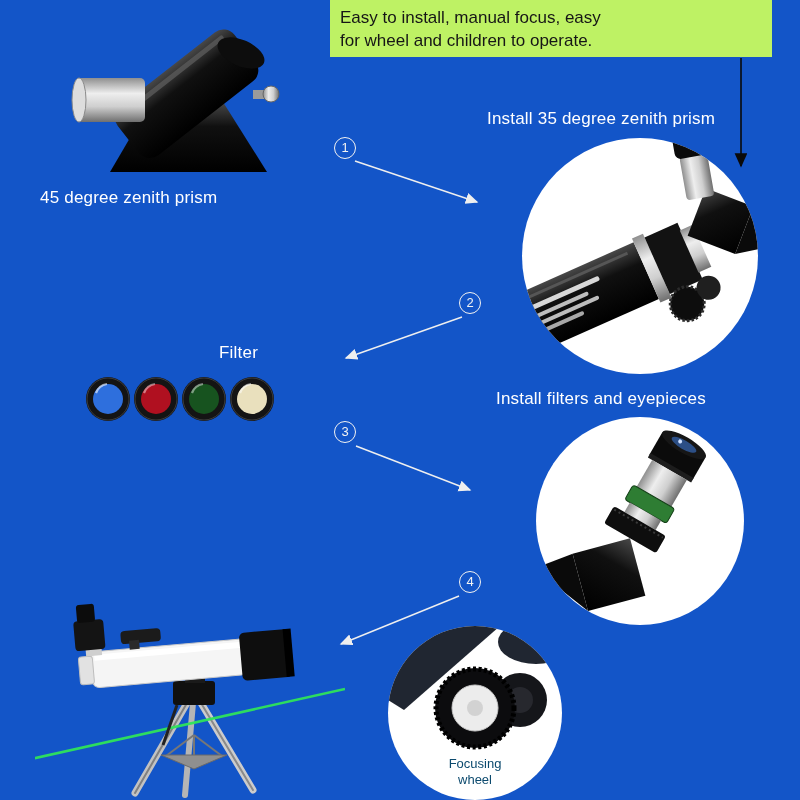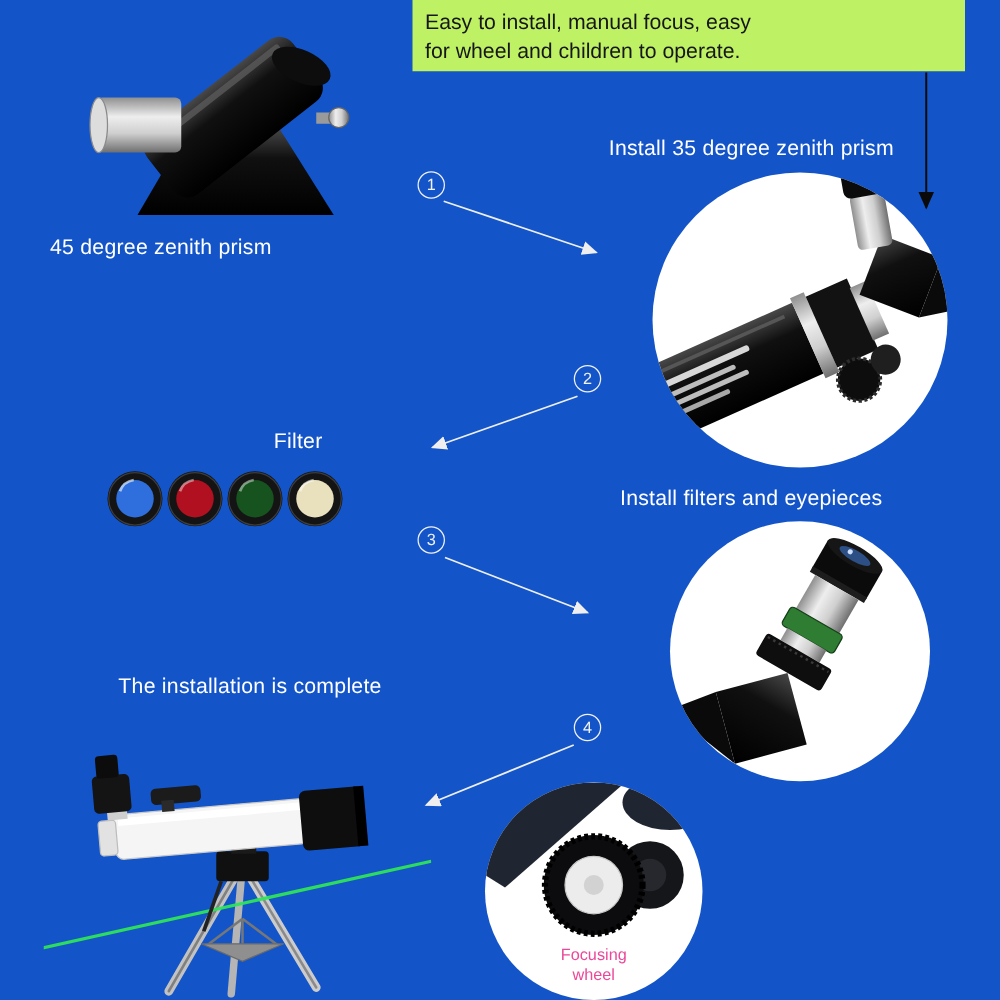--- a/index.html
+++ b/index.html
@@ -9,21 +9,21 @@
   .abs{position:absolute}
   .caption{position:absolute;color:#fff;font-size:17px;letter-spacing:.2px}
   .intro{position:absolute;left:330px;top:0;width:442px;height:57px;background:#bef264;
          color:#161616;font-size:17px;line-height:23px;padding:6px 0 0 10px}
   .circle{position:absolute;background:#fff;border-radius:50%;overflow:hidden}
   .badge{position:absolute;width:22px;height:22px;border:1.5px solid #f2f2f2;border-radius:50%;
          color:#f2f2f2;font-size:13px;line-height:19px;text-align:center}
   .filters-row{position:absolute;left:85px;top:376px;display:flex;gap:2px}
   .filter{width:46px;height:46px}
   .arrows{position:absolute;left:0;top:0;width:800px;height:800px;pointer-events:none}
-  .fw-caption{position:absolute;left:0;right:0;bottom:12px;text-align:center;color:#ec4899;
+  .fw-caption{position:absolute;left:0;right:0;bottom:12px;text-align:center;color:#0c4a6e;
               font-size:13px;line-height:16px}
   .fw-caption span{display:inline-block;max-width:80px}
   svg{display:block}
 </style>
 </head>
 <body>
 
 <svg width="0" height="0" style="position:absolute" aria-hidden="true">
   <defs>
     <linearGradient id="silverV" x1="0" y1="0" x2="1" y2="0">
@@ -165,21 +165,20 @@
         <rect x="80" y="76" width="48" height="17" rx="3" fill="#2e7d33" stroke="#143f17"></rect>
         <rect x="86" y="93" width="36" height="11" fill="url(#silverV)"></rect>
         <rect x="74" y="104" width="60" height="20" rx="3" fill="#0e0e0e"></rect>
         <line x1="76" y1="107" x2="132" y2="107" stroke="#3a3a3a" stroke-width="2" stroke-dasharray="2 3"></line>
         <polygon points="104,124 146,166 104,208 62,166" fill="url(#blackH)"></polygon>
         <polygon points="62,166 104,208 36,198" fill="#0a0a0a"></polygon>
       </g>
     </svg>
   </div>
 
-  <div class="caption" style="left:55px;top:539px;width:290px;text-align:center">The installation is complete</div>
 
   <div class="abs" style="left:35px;top:585px;width:310px;height:215px">
     <svg width="310" height="215" viewBox="0 0 310 215">
       <g stroke-linecap="round">
         <line x1="152" y1="118" x2="100" y2="208" stroke="#c2c2c2" stroke-width="7"></line>
         <line x1="152" y1="118" x2="100" y2="208" stroke="#808080" stroke-width="2"></line>
         <line x1="166" y1="118" x2="218" y2="205" stroke="#cccccc" stroke-width="7"></line>
         <line x1="166" y1="118" x2="218" y2="205" stroke="#8a8a8a" stroke-width="2"></line>
         <line x1="158" y1="118" x2="150" y2="210" stroke="#b5b5b5" stroke-width="6"></line>
       </g>

